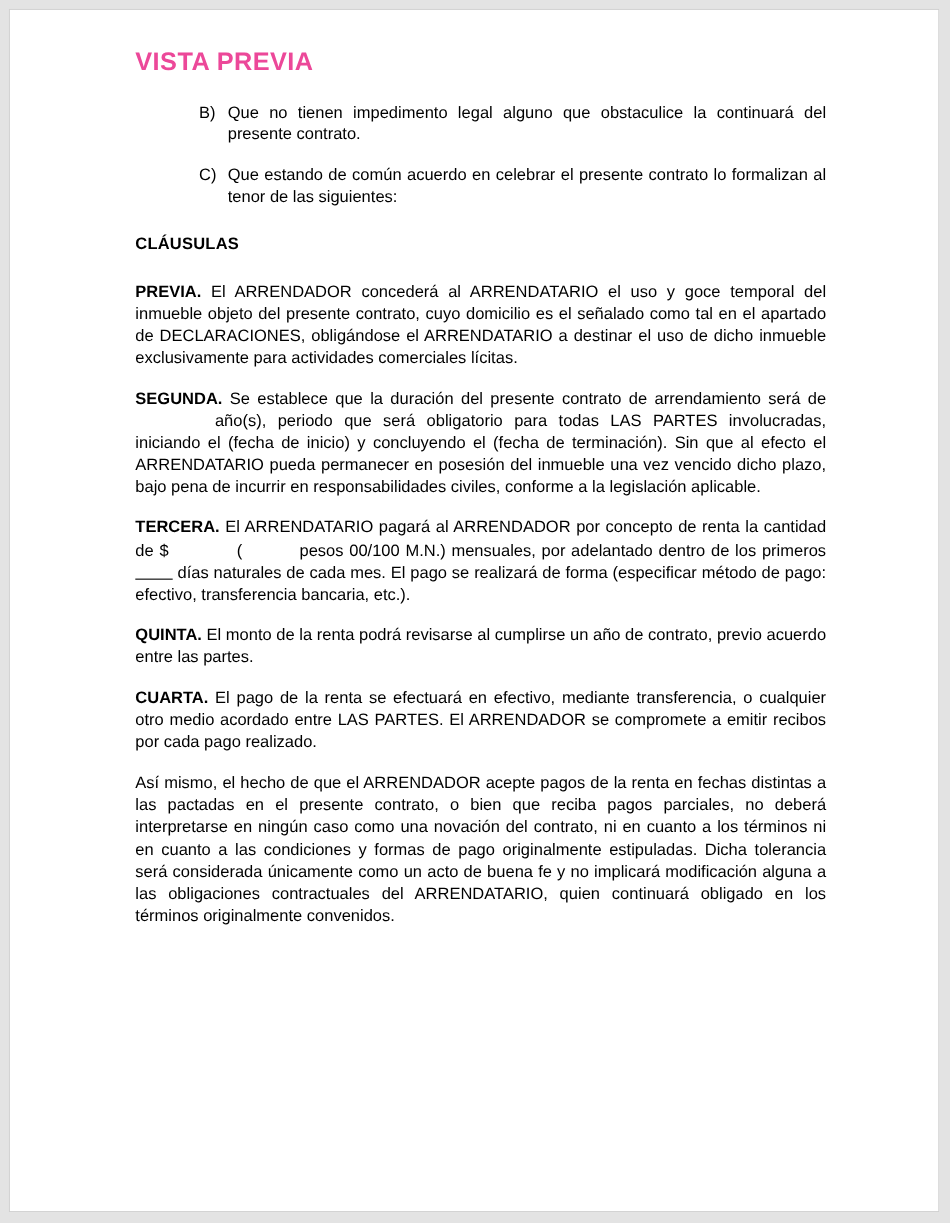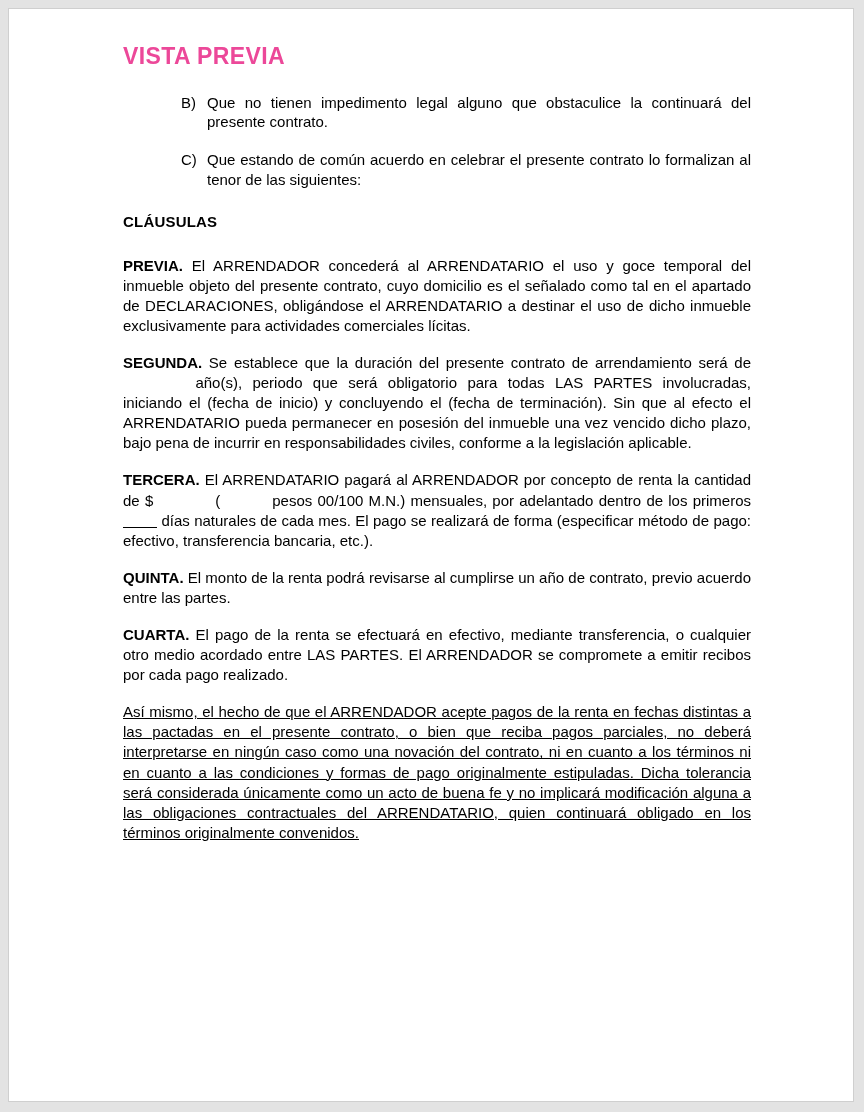--- a/index.html
+++ b/index.html
@@ -84,21 +84,21 @@
 
   
   .clause {
     text-align: justify;
     text-justify: inter-word;
     font-size: 15px;
     line-height: 1.34;
     color: #000;
     margin: 0 0 17px 0;
   }
-  .clause:last-child { margin-bottom: 0; text-decoration: underline; }
+  .clause:last-child { margin-bottom: 0; }
   .clause-label {
     font-weight: bold;
   }
 
   
   .blank-space {
     display: inline-block;
     width: 62px;
   }
   .blank-space-sm {

